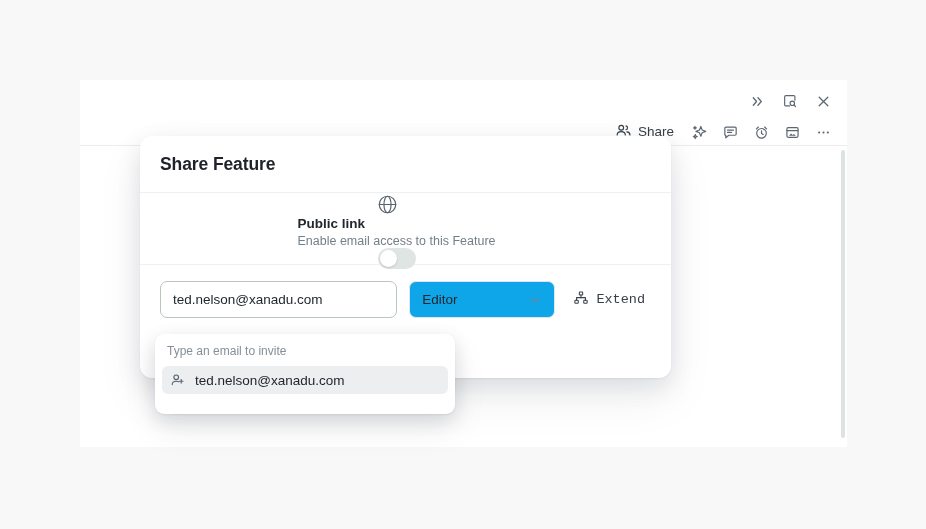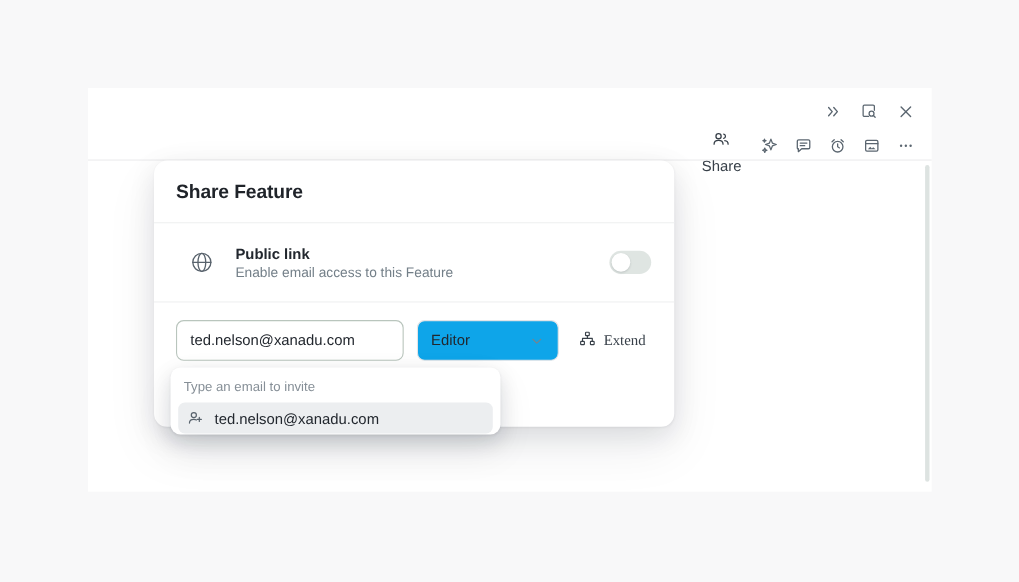--- a/index.html
+++ b/index.html
@@ -70,21 +70,20 @@
     gap: 6px;
     height: 28px;
     padding: 0 8px 0 6px;
     border: none;
     background: transparent;
     border-radius: 5px;
     cursor: pointer;
     color: #384049;
     font-family: "Liberation Sans", sans-serif;
     font-size: 13.5px;
-    flex-direction: column;
   }
   .share-btn .label { line-height: 1; }
 
   
   .scroll-track {
     position: absolute;
     right: 2px;
     top: 70px;
     width: 4px;
     height: 288px;
@@ -98,22 +97,22 @@
     width: 4px;
     height: 288px;
     border-radius: 2px;
     background: #dde3e1;
   }
 
   
   .share-dialog {
     position: absolute;
     left: 140px;
-    top: 146px;
-    width: 473px;
+    top: 136px;
+    width: 531px;
     height: 242px;
     background: #ffffff;
     border-radius: 12px;
     box-shadow: 0 1px 2px rgba(16,24,40,.05),
                 0 8px 24px rgba(16,24,40,.10),
                 0 20px 48px rgba(16,24,40,.07);
   }
 
   .dialog-header {
     height: 57px;
@@ -136,24 +135,25 @@
     align-items: center;
     gap: 7px;
     font-size: 13px;
     color: #5b6670;
     cursor: pointer;
   }
 
   
   .public-row {
     height: 72px;
-    padding: 0 21px 0 32px;
+    padding: 0 21px 0 3px;
     display: flex;
     align-items: center;
     border-bottom: 1px solid #eff0f1;
+    flex-direction: column;
   }
 
   .globe-wrap {
     width: 30px;
     display: flex;
     align-items: center;
     justify-content: flex-start;
     color: #59636d;
     margin-right: 12px;
   }
@@ -235,33 +235,33 @@
     display: flex;
     align-items: center;
     gap: 7px;
     height: 30px;
     padding: 0 6px;
     border: none;
     background: transparent;
     border-radius: 5px;
     cursor: pointer;
     color: #384049;
-    font-family: Liberation Serif, serif;
+    font-family: Liberation Mono, monospace;
     font-size: 13.5px;
   }
 
   
   .suggest-panel {
     position: absolute;
     left: 155px;
     top: 334px;
     width: 300px;
     border-radius: 9px;
     background: #ffffff;
-    padding: 8px 7px 1px 7px;
+    padding: 8px 7px 20px 7px;
     box-shadow: 0 1px 2px rgba(16,24,40,.06),
                 0 6px 18px rgba(16,24,40,.12),
                 0 14px 34px rgba(16,24,40,.08);
   }
 
   .suggest-label {
     font-size: 12px;
     color: #868f97;
     padding: 2px 5px 8px 5px;
   }

